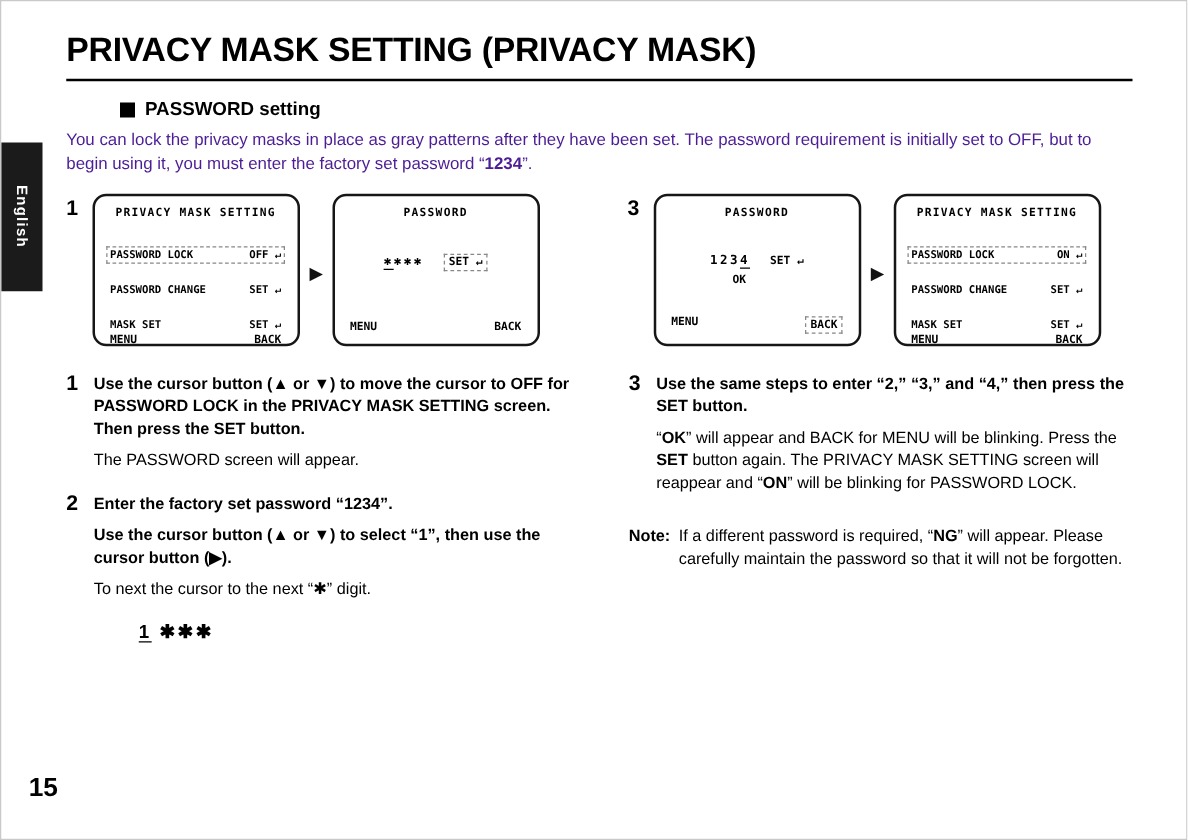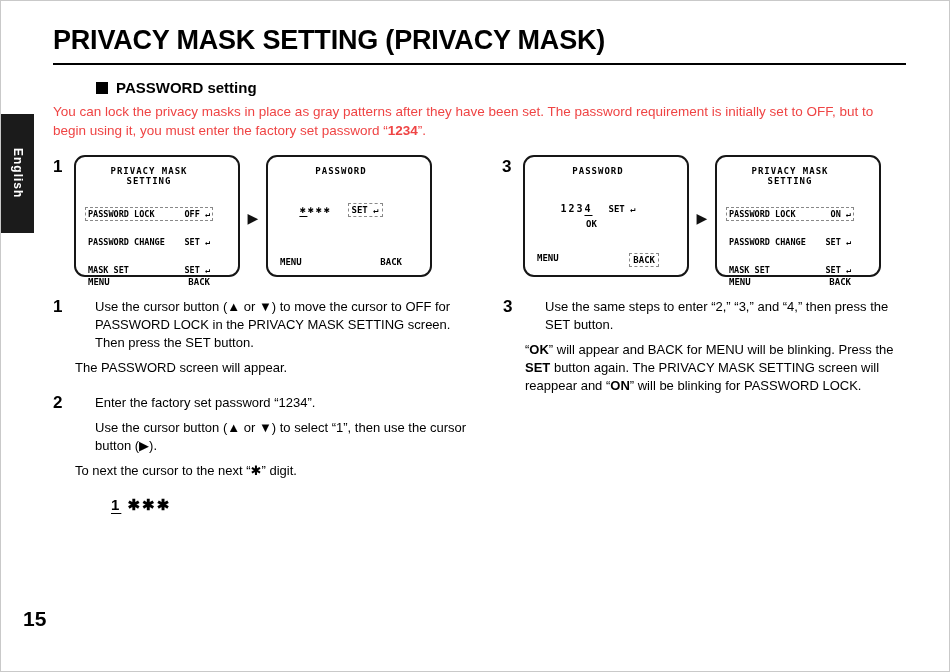--- a/index.html
+++ b/index.html
@@ -12,27 +12,27 @@
   .lang-tab span{writing-mode:vertical-rl;font-size:12px;font-weight:700;letter-spacing:1px;}
 
   .content{position:absolute;left:52px;top:24px;width:853px;}
 
   h1.title{font-size:27px;font-weight:700;margin:0 0 7px 0;letter-spacing:-0.2px;}
   .title-rule{border-top:2.5px solid #000;margin:0 0 14px 0;}
 
   .section-heading{display:flex;align-items:center;font-size:15px;font-weight:700;margin:0 0 6px 0;padding-left:43px;}
   .bullet{display:inline-block;width:12px;height:12px;background:#000;margin-right:8px;}
 
-  .intro{font-size:13.5px;line-height:19px;margin:0;color:#ef4444;}
+  .intro{font-size:13.5px;line-height:19px;margin:0;color:#4c1d95;}
 
   
   .screens-band{display:flex;margin-top:15px;height:125px;}
   .band-num{font-size:17px;font-weight:700;width:21px;flex:none;padding-top:2px;}
   .osd{width:166px;height:122px;border:2px solid #161616;border-radius:11px;box-sizing:border-box;
-    padding:9px 25px 8px 9px;display:flex;flex-direction:column;flex:none;
+    padding:9px 10px 8px 9px;display:flex;flex-direction:column;flex:none;
     font-family:"DejaVu Sans Mono", monospace;font-weight:700;background:#fff;}
   .osd-title{text-align:center;font-size:9px;letter-spacing:1px;}
   .osd-rows{display:flex;flex-direction:column;gap:2px;margin-top:9px;}
   .osd-row{display:flex;justify-content:space-between;font-size:8.5px;border:1px dashed transparent;padding:1px 2px;margin-top:12px;}
   .osd-row.blink{border-color:#888;}
   .osd-bottom{margin-top:auto;display:flex;justify-content:space-between;font-size:9px;padding:0 3px;}
   .osd-mid{display:flex;justify-content:center;align-items:baseline;gap:16px;margin-top:27px;font-size:9px;}
   .pw{font-size:10px;letter-spacing:2px;}
   .dashed-inline{border:1px dashed #888;padding:1px 3px;}
   .osd-ok{font-size:9px;margin-top:5px;margin-left:52px;}
@@ -40,30 +40,30 @@
   .band-gap{margin-left:70px;}
 
   
   .columns{display:flex;margin-top:18px;}
   .col-left{width:420px;flex:none;}
   .col-right{width:406px;flex:none;margin-left:30px;}
   .step{display:flex;margin-bottom:10px;}
   .step-no{font-size:17px;font-weight:700;width:22px;flex:none;line-height:18px;}
   .step-body{flex:1;}
   .step-body p{margin:0 0 7px 0;font-size:13px;line-height:18px;}
-  .step-body p.bold{font-weight:400;margin-left:20px;}
+  .step-body p.bold{font-weight:700;}
   .example{margin:16px 0 0 36px;font-size:15px;font-weight:700;letter-spacing:2px;}
   .note{display:flex;margin-top:18px;font-size:13px;line-height:18px;}
   .note-label{font-weight:700;width:40px;flex:none;}
   .note-body{flex:1;}
 
   .seg-b{font-weight:700;}
   .seg-u{text-decoration:underline;text-underline-offset:3px;}
 
-  .page-number{position:absolute;left:22px;bottom:40px;font-size:21px;font-weight:700;}
+  .page-number{position:absolute;left:22px;bottom:28px;font-size:21px;font-weight:700;}
 </style>
 </head>
 <body>
 
 <div class="frame">
 
   <div class="lang-tab">
     <span>English</span>
   </div>
 
@@ -182,19 +182,23 @@
       </div>
 
       <div class="col-right">
         <div class="step">
           <span class="step-no">3</span>
           <div class="step-body">
             <p class="bold">Use the same steps to enter “2,” “3,” and “4,” then press the SET button.</p>
             <p><span>“</span><span class="seg-b">OK</span><span>” will appear and BACK for MENU will be blinking. Press the </span><span class="seg-b">SET</span><span> button again. The PRIVACY MASK SETTING screen will reappear and “</span><span class="seg-b">ON</span><span>” will be blinking for PASSWORD LOCK.</span></p>
           </div>
         </div>
+        <div class="note">
+          <span class="note-label">Note:</span>
+          <span class="note-body"><span>If a different password is required, “</span><span class="seg-b">NG</span><span>” will appear. Please carefully maintain the password so that it will not be forgotten.</span></span>
+        </div>
       </div>
 
     </div>
   </div>
 
   <div class="page-number">15</div>
 </div>
 
 </body></html>

